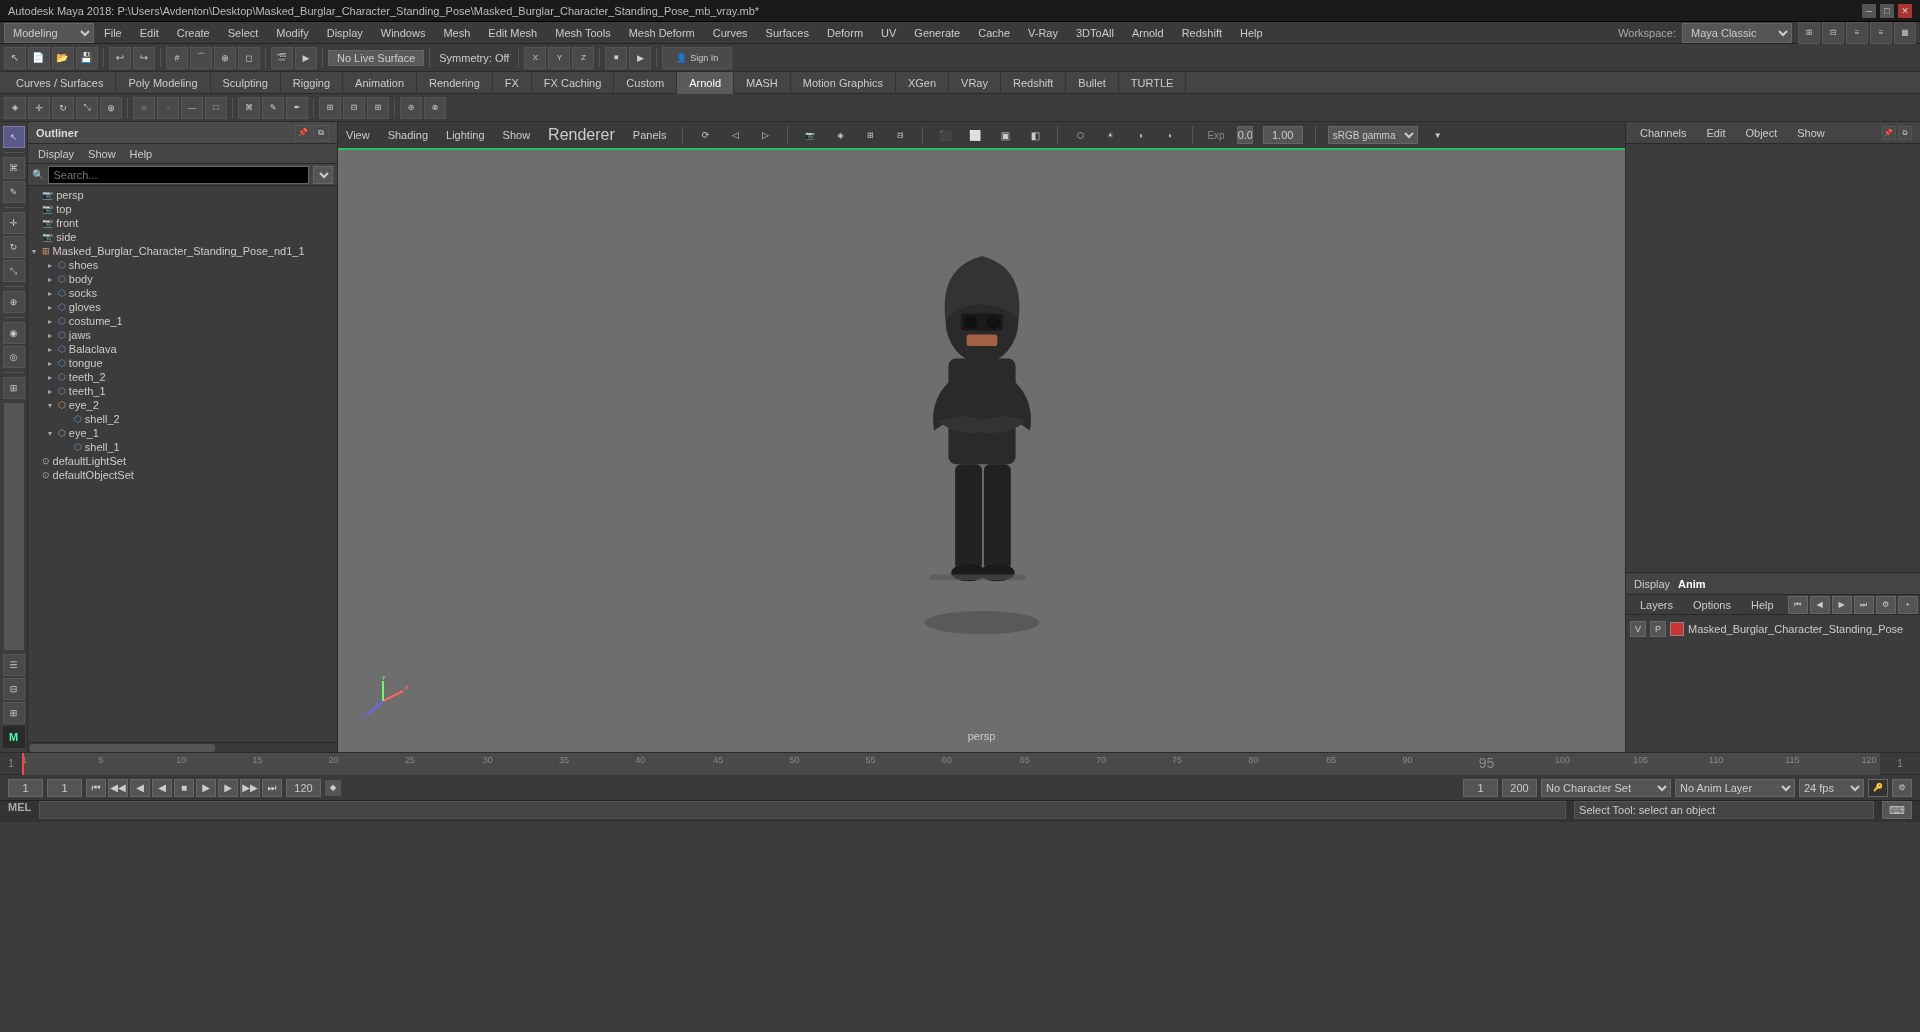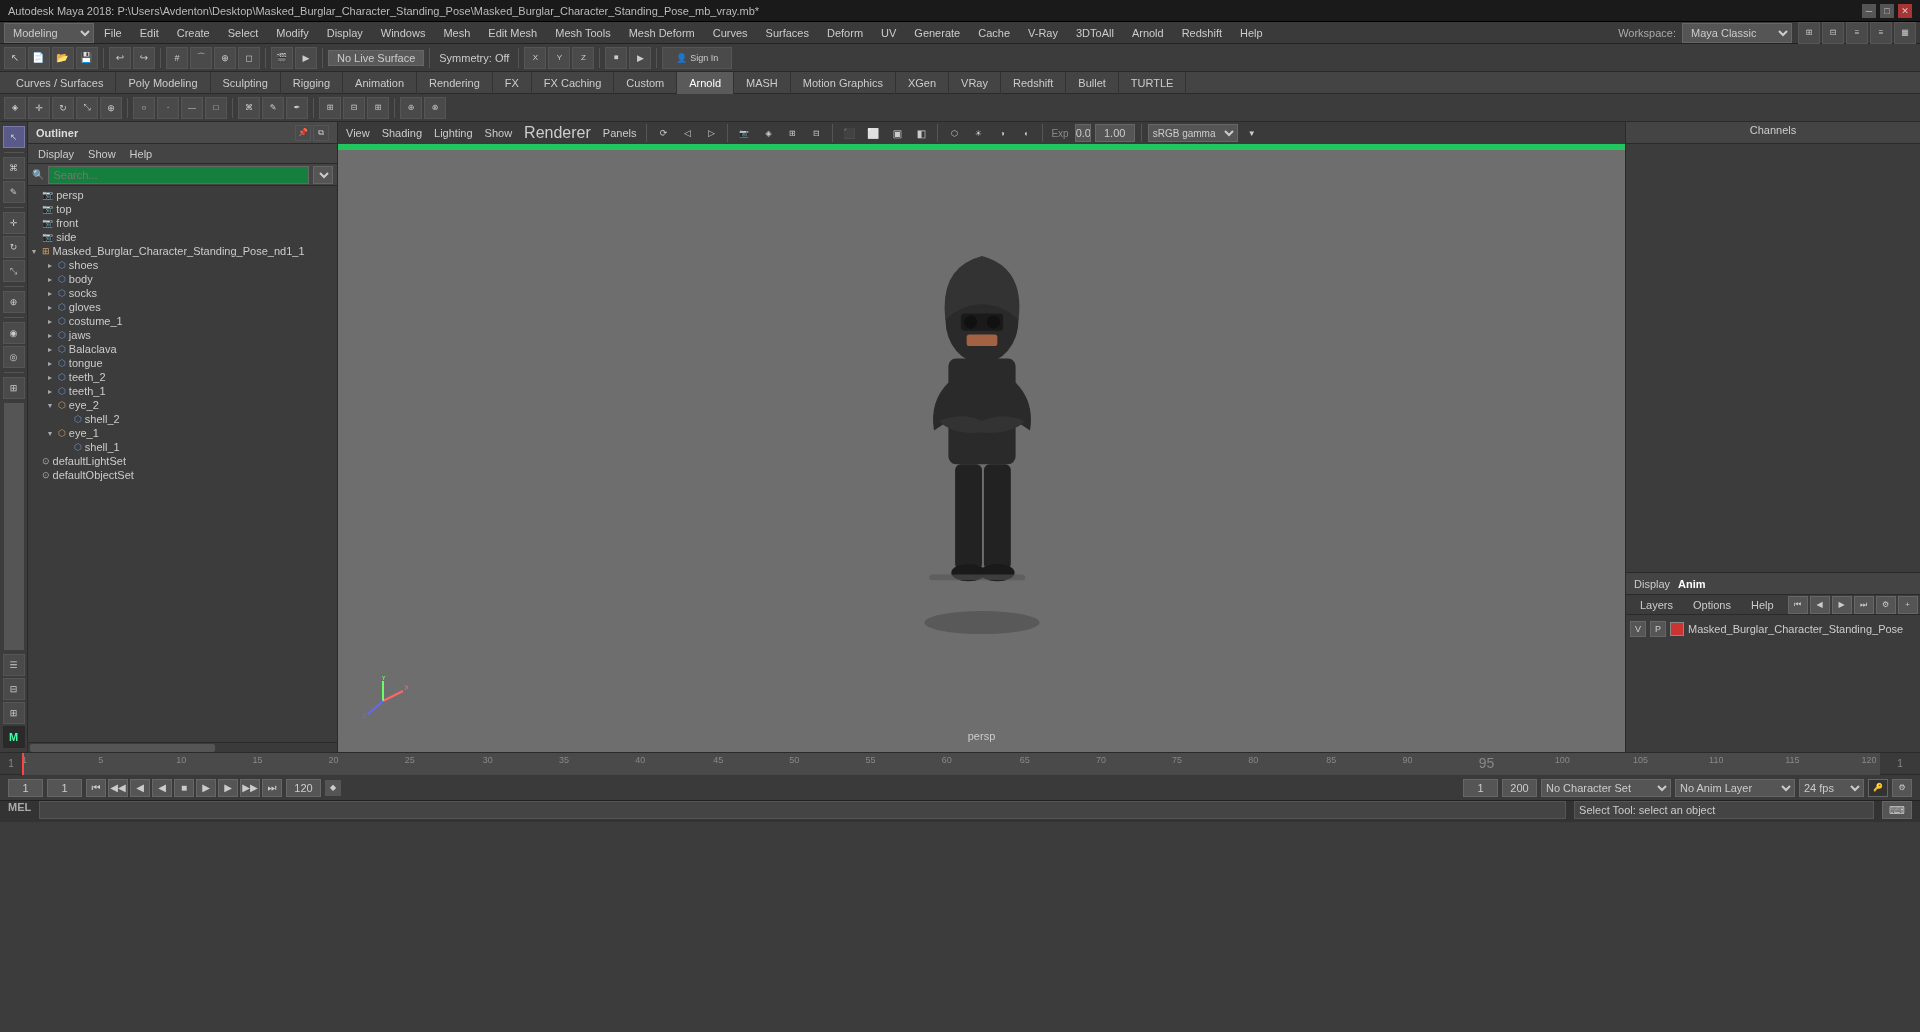--- a/index.html
+++ b/index.html
@@ -83,34 +83,34 @@
     }
     .tree-arrow { display: inline-block; width: 10px; font-size: 8px; color: #999; }
     .tree-label { font-size: 11px; }
 
     
     #viewport {
       flex: 1; background: #6a6a6a; display: flex; flex-direction: column; position: relative;
     }
     #viewport-toolbar {
       height: 28px; background: #3a3a3a; display: flex; align-items: center; padding: 0 4px;
-      gap: 4px; border-bottom: 6px solid #22c55e; flex-shrink: 0;
+      gap: 10px; border-bottom: 2px solid #22c55e; flex-shrink: 0;
     }
     #viewport-canvas {
       flex: 1; background: #6e6e6e; position: relative; overflow: hidden;
     }
 
     
     #rightpanel {
       width: 295px; background: #3c3c3c; border-left: 1px solid #2a2a2a;
       display: flex; flex-direction: column;
     }
     #rightpanel-header {
       height: 22px; background: #444; display: flex; align-items: center; padding: 0 8px;
-      border-bottom: 1px solid #2a2a2a; gap: 8px; flex-direction: column;
+      border-bottom: 1px solid #2a2a2a; gap: 8px;
     }
     .rp-tab { font-size: 11px; color: #ccc; cursor: pointer; padding: 2px 6px; }
     .layer-tab { font-size: 11px; cursor: pointer; color: #ccc; }
     .layer-row {
       display: flex; align-items: center; height: 20px; gap: 4px; font-size: 11px; color: #ccc;
     }
     .layer-v { width: 16px; height: 16px; border: 1px solid #666; background: #555; display: flex; align-items: center; justify-content: center; font-size: 9px; cursor: pointer; }
     .layer-p { width: 16px; height: 16px; border: 1px solid #666; background: #555; display: flex; align-items: center; justify-content: center; font-size: 9px; cursor: pointer; }
     .layer-color { width: 14px; height: 14px; border: 1px solid #888; }
     .pb-btn { width: 20px; height: 18px; background: #555; border: 1px solid #666; color: #ccc; cursor: pointer; font-size: 10px; display: flex; align-items: center; justify-content: center; }
@@ -303,21 +303,21 @@
         <button class="tb-btn" style="width:16px;height:16px;font-size:8px;">⧉</button>
       </div>
     </div>
     <div id="outliner-menubar">
       <div class="small-menu-item">Display</div>
       <div class="small-menu-item">Show</div>
       <div class="small-menu-item">Help</div>
     </div>
     <div id="outliner-search">
       <span style="color:#888;font-size:10px;">🔍</span>
-      <input type="text" placeholder="Search..." style="flex: 1 1 0%; height: 18px; background: #15803d; border: 1px solid rgb(102, 102, 102); color: rgb(204, 204, 204); padding: 0px 4px; font-size: 11px;">
+      <input type="text" placeholder="Search..." style="flex: 1 1 0%; height: 18px; background: #000000; border: 1px solid rgb(102, 102, 102); color: rgb(204, 204, 204); padding: 0px 4px; font-size: 11px;">
       <select style="width:20px;height:18px;background:#555;border:1px solid #666;color:#ccc;font-size:9px;padding:0;">
         <option>▼</option>
       </select>
     </div>
     <div id="outliner-tree">
 
       <div class="tree-item" style="padding-left:4px;">
         <span class="tree-arrow"></span>
         <span style="font-size:9px;color:#888;margin-right:3px;">📷</span>
         <span class="tree-label">persp</span>

